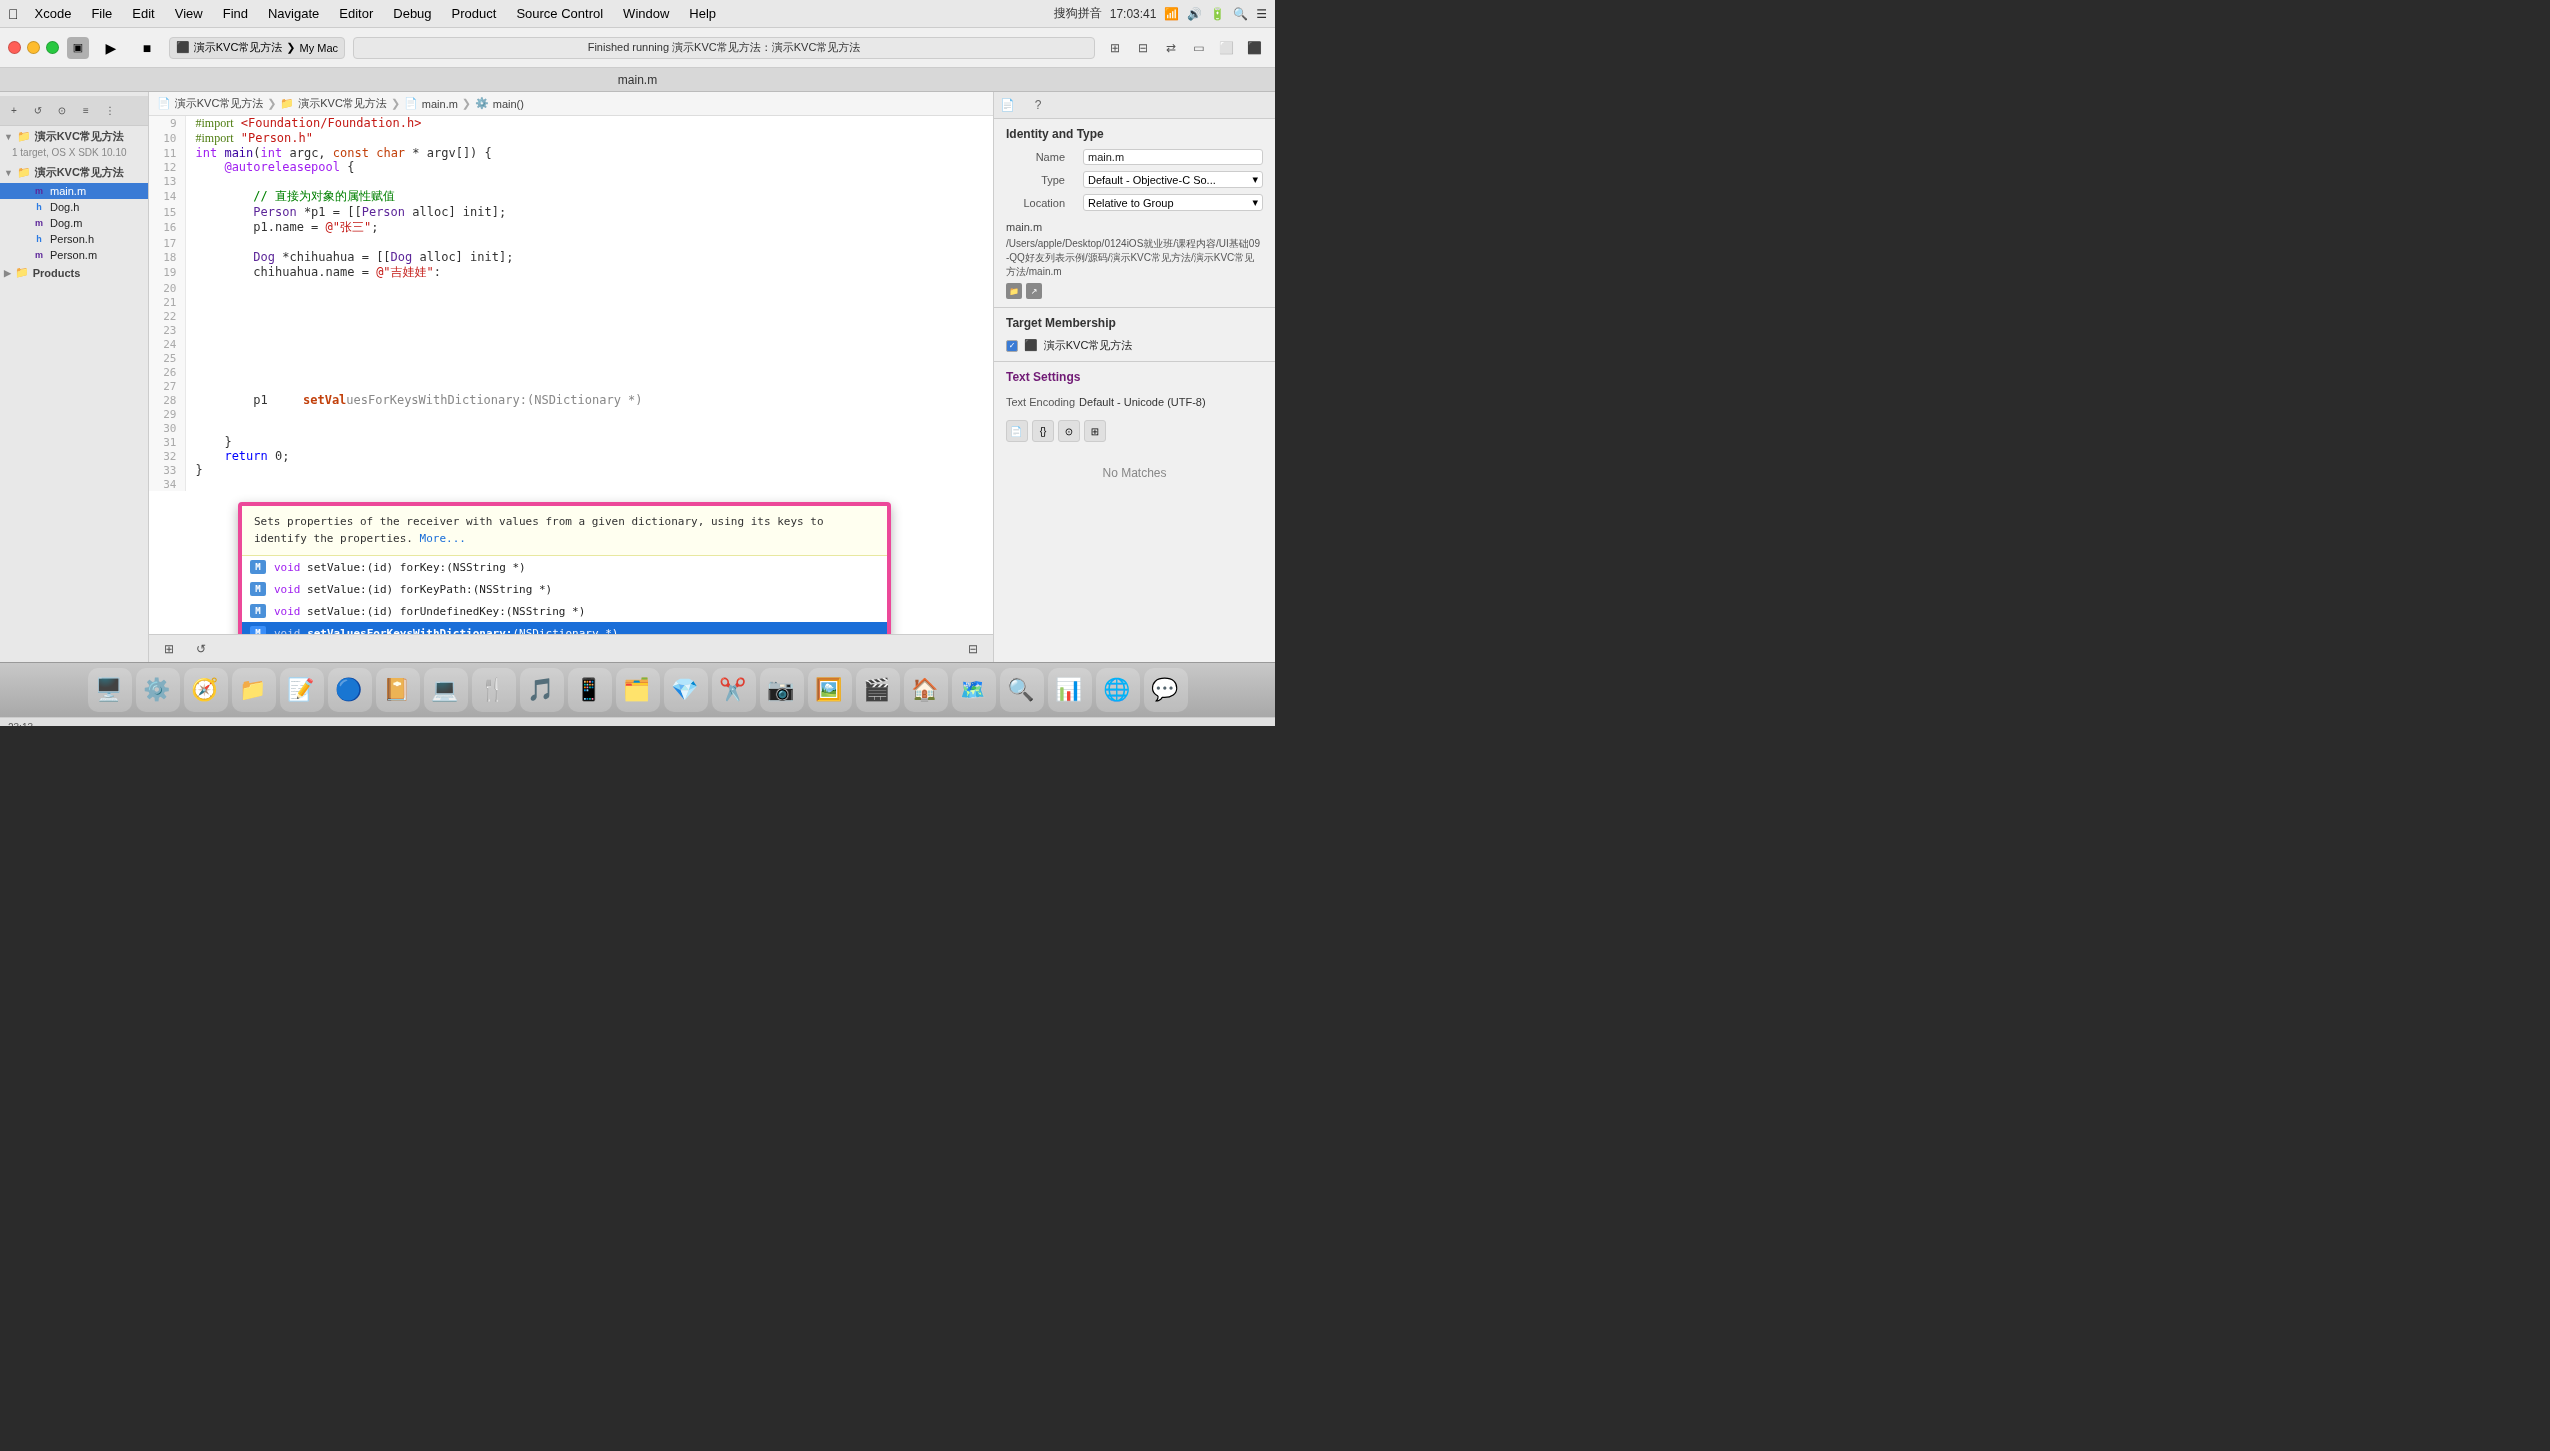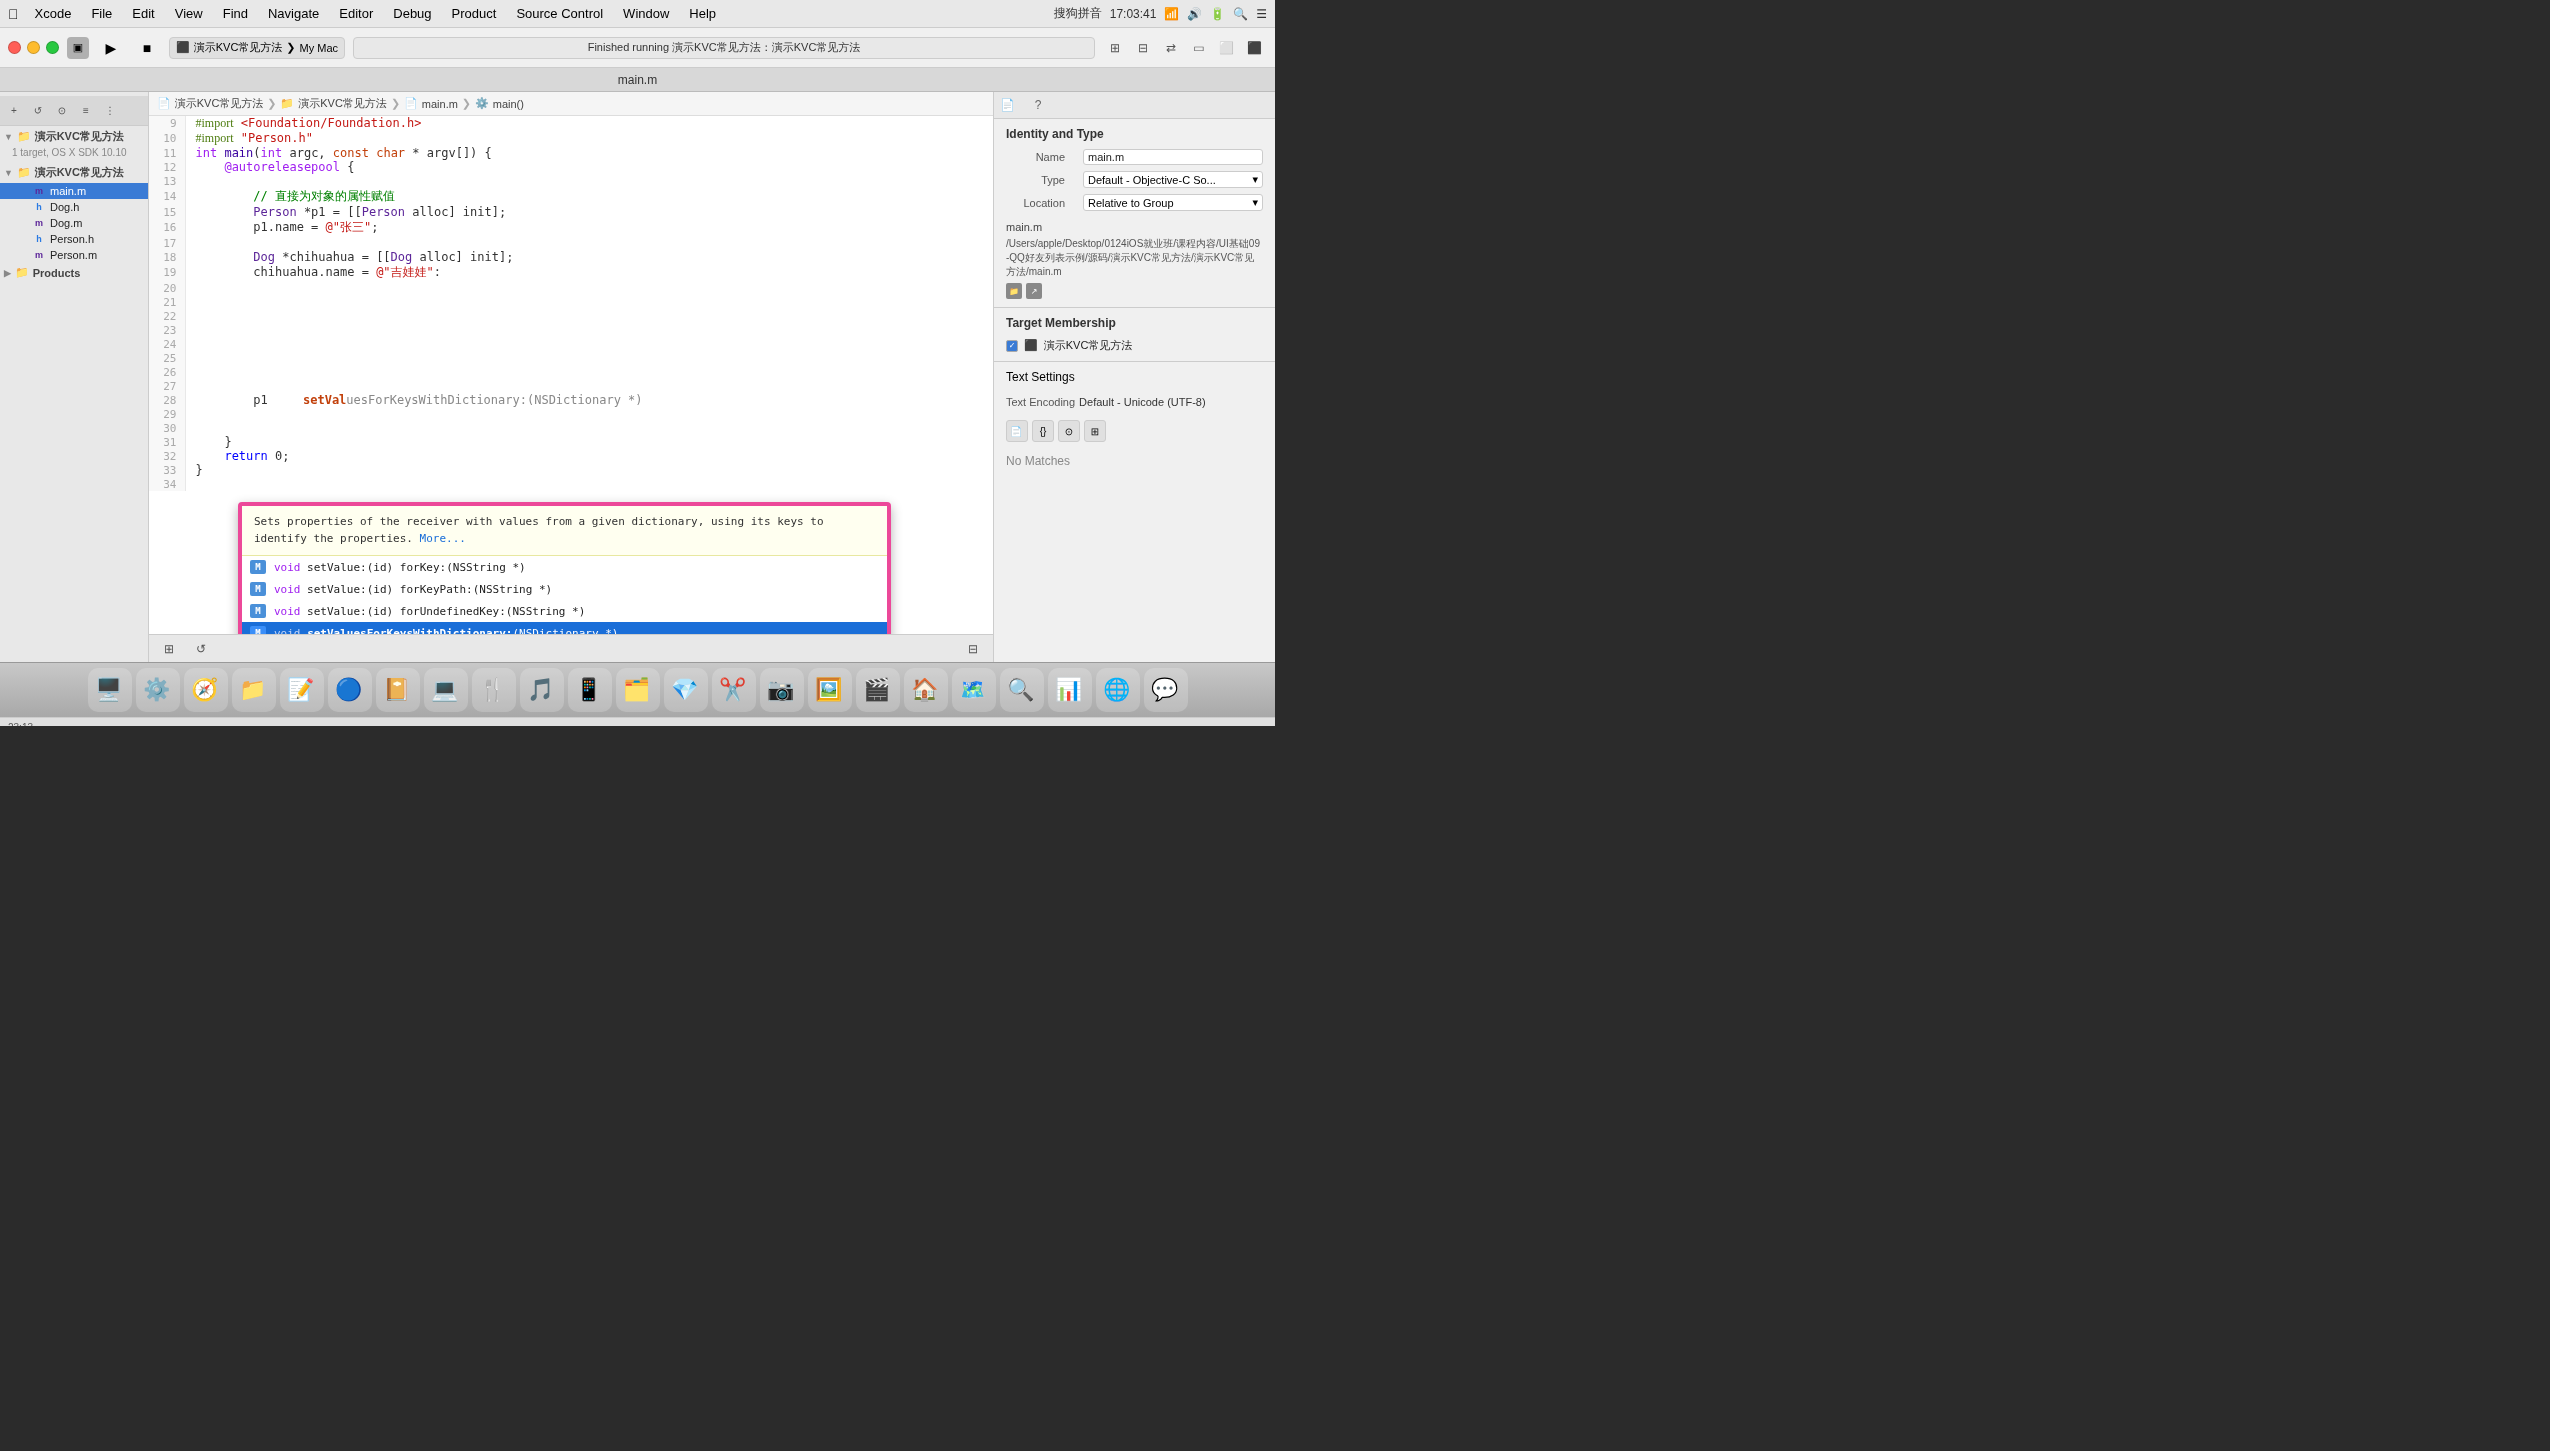--- a/index.html
+++ b/index.html
@@ -78,25 +78,25 @@
     .rp-field { display: flex; align-items: center; margin-bottom: 6px; gap: 18px; }
     .rp-label { font-size: 11px; color: #555; width: 59px; text-align: right; flex-shrink: 0; }
     .rp-value { font-size: 11px; color: #222; flex: 1; background: #fff; border: 1px solid #ccc; border-radius: 3px; padding: 1px 4px; }
     .rp-dropdown { display: flex; align-items: center; flex: 1; background: #fff; border: 1px solid #ccc; border-radius: 3px; padding: 1px 4px; font-size: 11px; justify-content: space-between; cursor: pointer; }
     .rp-file-icon { width: 16px; height: 16px; background: #888; border-radius: 2px; display: flex; align-items: center; justify-content: center; color: white; font-size: 8px; cursor: pointer; }
     .rp-section { padding: 8px 12px; border-bottom: 1px solid #ccc; }
     .rp-checkbox-row { display: flex; align-items: center; gap: 6px; }
     .rp-checkbox { width: 12px; height: 12px; border: 1px solid #aaa; background: #3a7bd5; border-radius: 2px; display: flex; align-items: center; justify-content: center; color: white; font-size: 8px; cursor: pointer; }
     .rp-target-name { font-size: 11px; color: #222; }
     .rp-bottom { flex: 1; padding: 8px 12px; display: flex; flex-direction: column; gap: 8px; }
-    .rp-text-settings-title { font-size: 12px; font-weight: normal; color: #000000; margin-bottom: 4px; }
+    .rp-text-settings-title { font-size: 12px; font-weight: bold; color: #701a75; margin-bottom: 4px; }
     .rp-encoding-row { display: flex; align-items: center; gap: 4px; font-size: 11px; color: #555; }
     .rp-icon-row { display: flex; gap: 4px; margin-top: 4px; }
     .rp-mini-icon { width: 22px; height: 22px; background: #e0e0e0; border: 1px solid #ccc; border-radius: 3px; display: flex; align-items: center; justify-content: center; font-size: 10px; cursor: pointer; }
-    .rp-no-matches { text-align: left; color: #888; font-size: 12px; margin-top: 4px; }
+    .rp-no-matches { text-align: center; color: #888; font-size: 12px; margin-top: 16px; }
 
     
     .editor-bottom { background: #e8e8e8; border-top: 1px solid #ccc; height: 28px; display: flex; align-items: center; padding: 0 8px; gap: 8px; }
 
     
     .dock { background: linear-gradient(to bottom, #c8c8c8, #a8a8a8); border-top: 1px solid #999; height: 55px; display: flex; align-items: center; justify-content: center; gap: 4px; padding: 4px 8px; }
     .dock-item { width: 44px; height: 44px; border-radius: 10px; display: flex; align-items: center; justify-content: center; cursor: pointer; font-size: 22px; background: rgba(255,255,255,0.2); }
 
     
     .bottom-statusbar { background: #e0e0e0; border-top: 1px solid #ccc; height: 20px; display: flex; align-items: center; padding: 0 8px; font-size: 10px; color: #555; }

